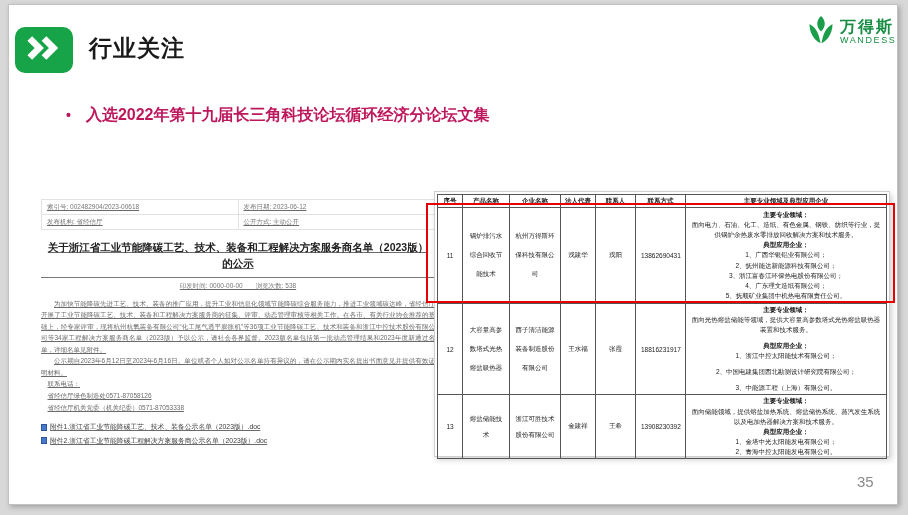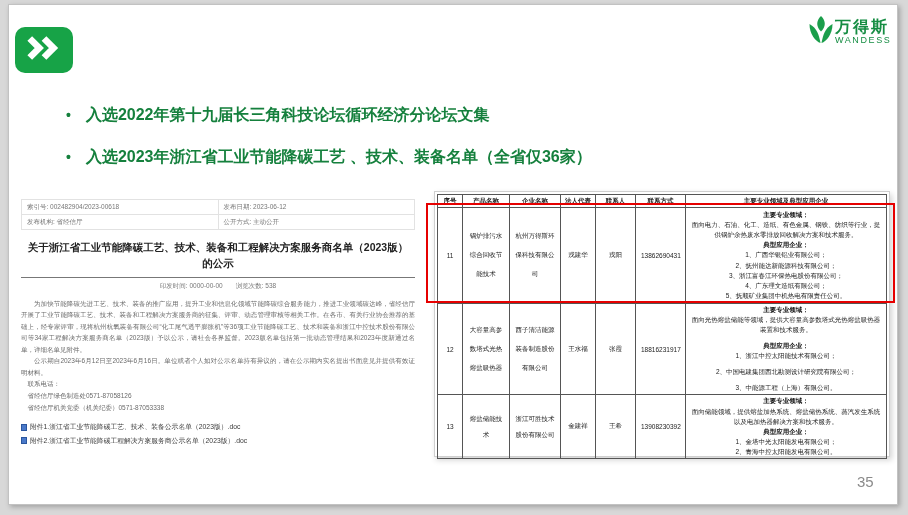--- a/index.html
+++ b/index.html
@@ -15,30 +15,30 @@
   
   .badge {
     position: absolute; left: 6px; top: 22px; width: 58px; height: 46px;
     background: #17a347; border-radius: 10px;
     display: flex; align-items: center; justify-content: center;
   }
   .slide-title {
     position: absolute; left: 80px; top: 28px;
     font-size: 23px; font-weight: bold; color: #1a1a1a; letter-spacing: 1px;
   }
-  .brand { position: absolute; left: 798px; top: 10px; display: flex; align-items: center; }
+  .brand { position: absolute; left: 798px; top: 10px; display: flex; align-items: center; gap: 5px; }
   .brand-text { display: flex; flex-direction: column; line-height: 1.1; }
   .brand-cn { font-size: 16px; font-weight: bold; color: #168d43; letter-spacing: 2px; }
   .brand-en { font-size: 9px; font-weight: normal; color: #168d43; letter-spacing: 1.6px; }
   
   .bullets { position: absolute; left: 57px; top: 100px; width: 700px; }
-  .bullet-item { display: flex; margin-bottom: 21px; font-size: 16px; font-weight: bold; color: #15803d; }
+  .bullet-item { display: flex; margin-bottom: 21px; font-size: 16px; font-weight: bold; color: #be185d; }
   .bullet-item::before { content: "•"; margin-right: 15px; font-size: 14px; position: relative; top: 2px; }
   
-  .doc { position: absolute; left: 12px; top: 194px; width: 394px; color: #6b6b6b; }
+  .doc { position: absolute; left: 32px; top: 194px; width: 394px; color: #6b6b6b; text-decoration: underline; }
   .doc-info { width: 100%; border-collapse: collapse; table-layout: fixed; font-size: 6.5px; color: #777; }
   .doc-info td { border: 1px solid #e2e2e2; padding: 2.5px 5px; }
   .doc-title {
     font-size: 10.5px; font-weight: bold; color: #222; text-align: center;
     line-height: 1.55; margin: 9px 2px 5px;
   }
   .doc-divider { border: none; border-top: 1px solid #777; margin: 2px 0 4px; }
   .doc-meta { text-align: center; font-size: 6.5px; color: #777; margin-bottom: 7px; }
   .doc-body p { font-size: 6.5px; line-height: 1.78; color: #6b6b6b; text-align: justify; }
   .doc-body p.indent { text-indent: 2em; }
@@ -75,38 +75,38 @@
 <div class="slide">
 
   <div class="badge">
     <span>
       <svg width="38" height="26" viewBox="0 0 40 26">
         <polyline points="5,3 15,13 5,23" fill="none" stroke="#ffffff" stroke-width="7"></polyline>
         <polyline points="20,3 30,13 20,23" fill="none" stroke="#ffffff" stroke-width="7"></polyline>
       </svg>
     </span>
   </div>
+  <div class="slide-title">行业关注</div>
 
   <div class="brand">
     <span>
       <svg width="28" height="30" viewBox="0 0 28 30">
         <path d="M14 1 C9 5.5 9 12 14 16.5 C19 12 19 5.5 14 1 Z" fill="#1b9e4b"></path>
         <path d="M2.5 9 C2.5 19 8.5 26.5 13.5 28 C12 20 10 13 2.5 9 Z" fill="#1b9e4b"></path>
         <path d="M25.5 9 C25.5 19 19.5 26.5 14.5 28 C16 20 18 13 25.5 9 Z" fill="#1b9e4b"></path>
       </svg>
     </span>
     <span class="brand-text">
       <span class="brand-cn">万得斯</span>
       <span class="brand-en">WANDESS</span>
     </span>
   </div>
 
   <div class="bullets">
     <div class="bullet-item">入选2022年第十九届长三角科技论坛循环经济分论坛文集</div>
-    <div class="bullet-item">入选2023年浙江省工业节能降碳工艺 、技术、装备名单（全省仅36家）</div>
   </div>
 
   <div class="doc">
     <table class="doc-info">
       <tbody>
           <tr>
         <td>索引号: 002482904/2023-00618</td>
         <td>发布日期: 2023-06-12</td>
       </tr>
       <tr>

